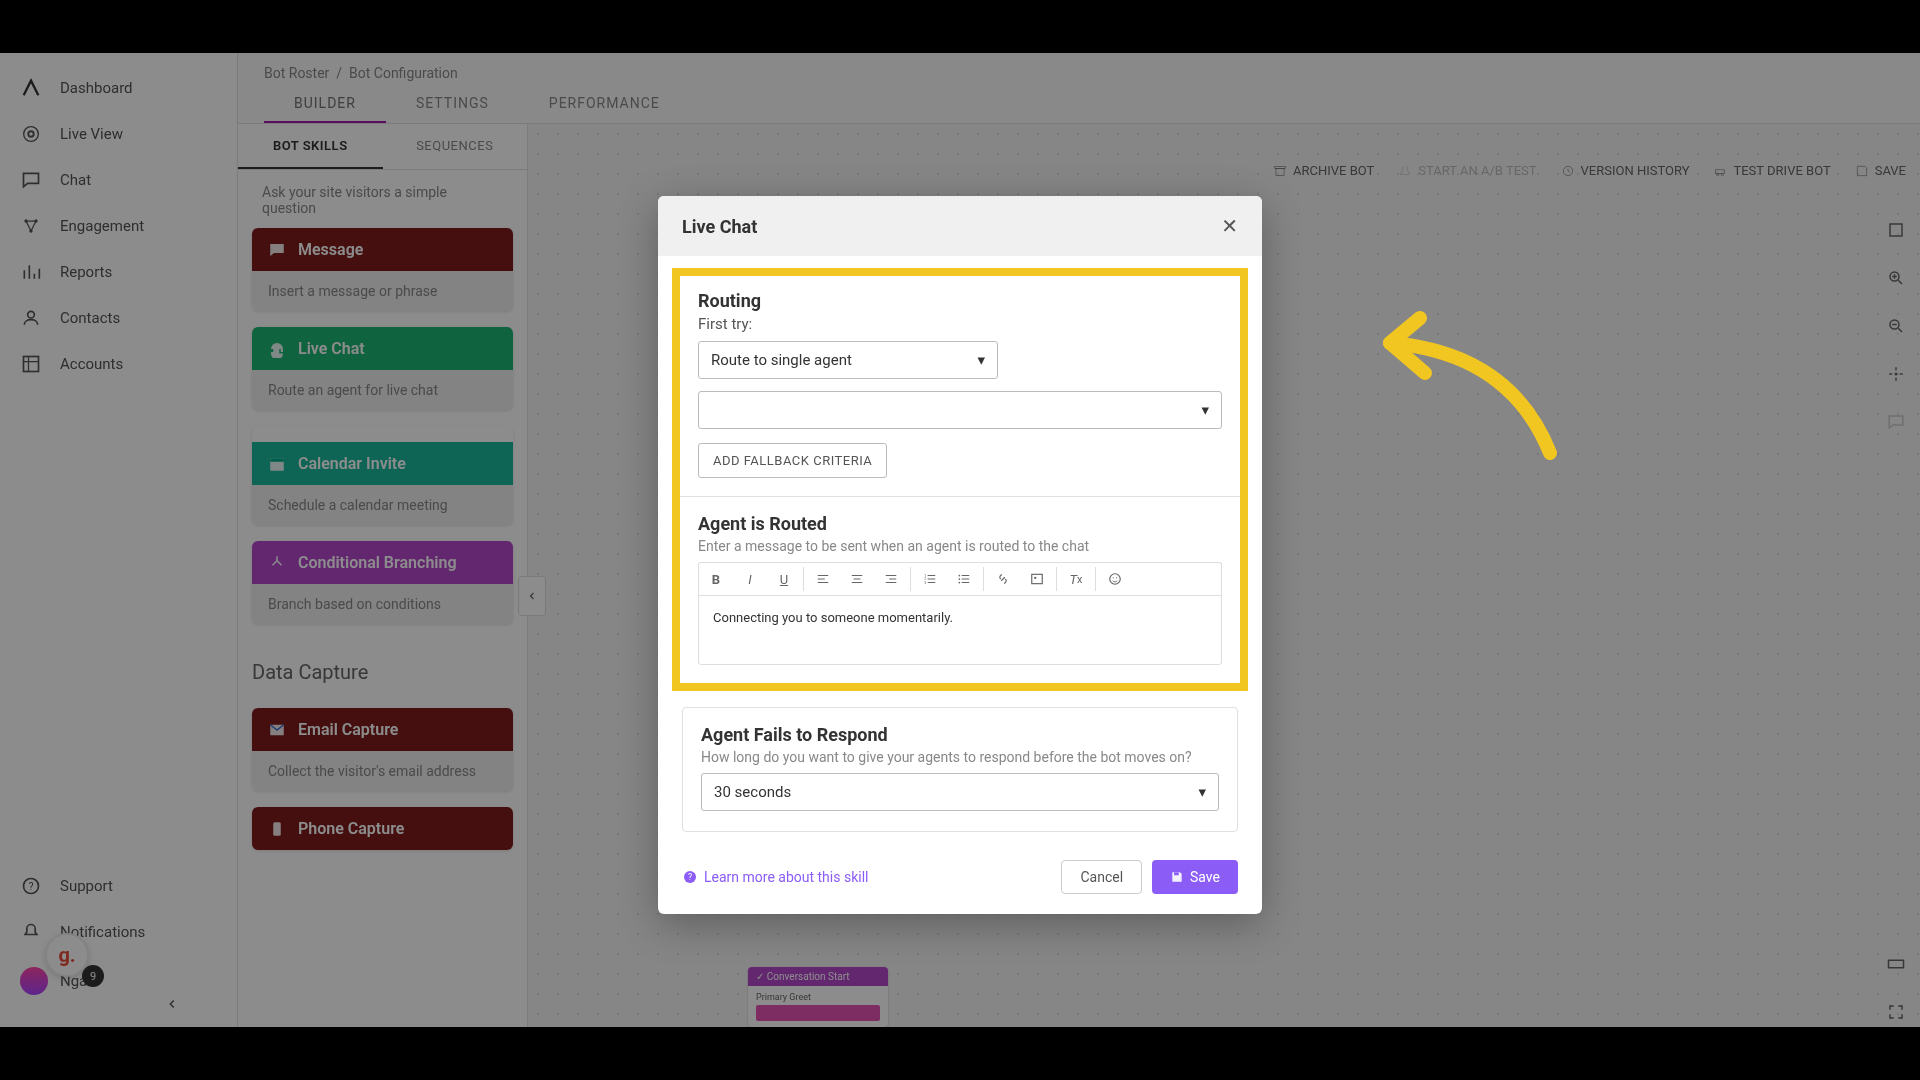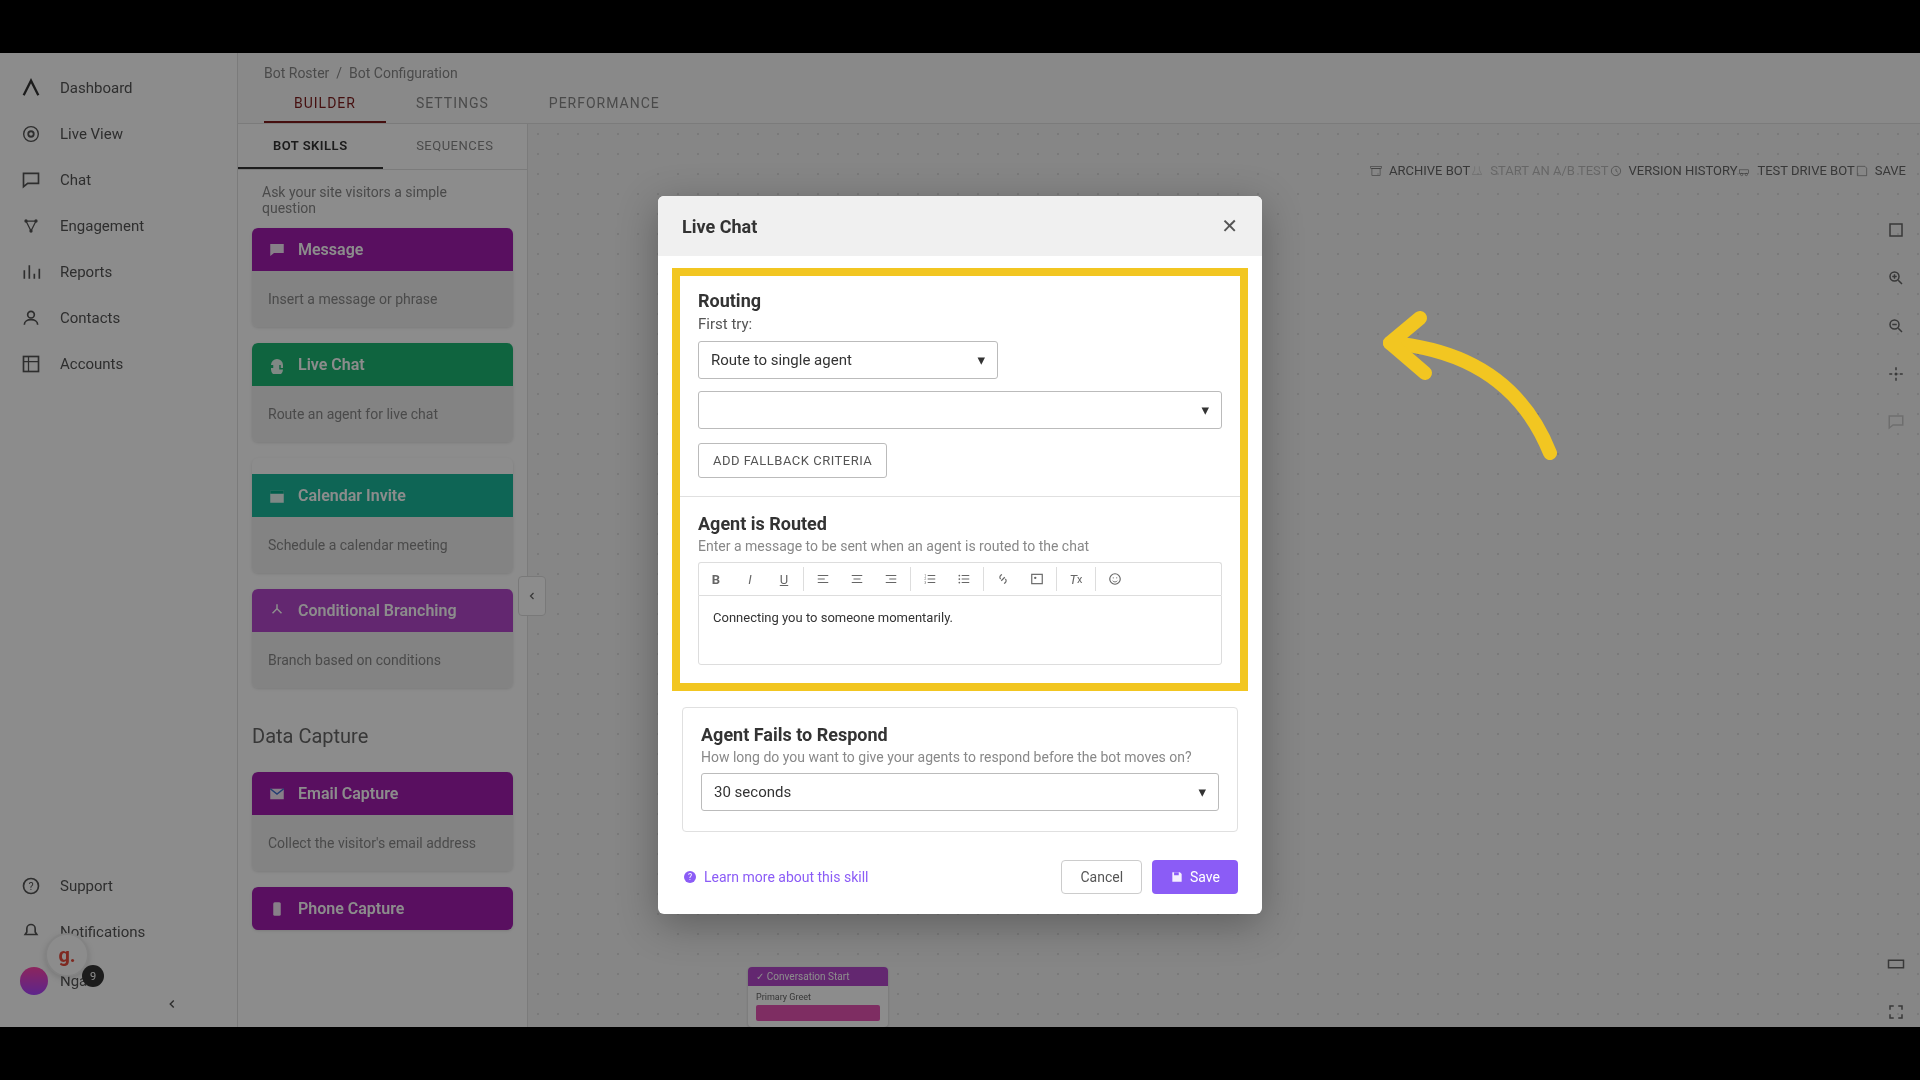--- a/index.html
+++ b/index.html
@@ -23,38 +23,38 @@
 
 .main { flex: 1; display: flex; flex-direction: column; background: #f9f9f9; position: relative; }
 .breadcrumb-bar { padding: 12px 26px 4px; font-size: 14px; color: #888; }
 .breadcrumb-bar a { color: #888; text-decoration: none; }
 .title-row { padding: 6px 26px 12px; display: flex; align-items: center; gap: 12px; }
 .title-row h1 { font-size: 20px; font-weight: 700; color: #333; }
 .edit-pencil { color: #999; cursor: pointer; }
 .inactive-chip { background: #e0e0e0; color: #888; padding: 3px 10px; border-radius: 3px; font-size: 12px; }
 .tabs-row { display: flex; border-bottom: 1px solid #e0e0e0; padding: 0 26px; }
 .tab { padding: 10px 30px; font-size: 14px; letter-spacing: 1px; color: #888; cursor: pointer; }
-.tab.active { color: #7f1d1d; border-bottom: 2px solid #7f1d1d; }
-
-
-.canvas-toolbar { position: absolute; top: 110px; right: 14px; display: flex; align-items: center; font-size: 13px; color: #666; z-index: 2; }
+.tab.active { color: #737373; border-bottom: 2px solid #a21caf; }
+
+
+.canvas-toolbar { position: absolute; top: 110px; right: 14px; display: flex; gap: 24px; align-items: center; font-size: 13px; color: #666; z-index: 2; }
 .canvas-toolbar .tool-item { display: flex; align-items: center; gap: 6px; cursor: pointer; }
 
 
 .canvas-wrap { flex: 1; display: flex; position: relative; background: #f5f5f5; }
 .skills-panel { width: 290px; background: #fff; border-right: 1px solid #e0e0e0; overflow-y: auto; padding: 0; }
 .skills-tabs { display: flex; border-bottom: 1px solid #e0e0e0; }
 .skills-tab { flex: 1; text-align: center; padding: 14px 0; font-size: 13px; letter-spacing: 0.5px; color: #888; cursor: pointer; }
 .skills-tab.active { color: #333; border-bottom: 2px solid #333; font-weight: 600; }
 .skill-cards { padding: 12px 14px; }
 .desc-text { color: #888; font-size: 14px; padding: 2px 10px 12px; }
 .skill-card { border-radius: 6px; overflow: hidden; margin-bottom: 16px; box-shadow: 0 1px 3px rgba(0,0,0,0.12); cursor: grab; }
 .skill-head { padding: 12px 16px; color: #fff; display: flex; align-items: center; gap: 12px; font-weight: 600; font-size: 16px; }
-.skill-body { background: #eeeeee; padding: 20px 16px; color: #888; font-size: 14px; }
-.skill-blue { background: #a21caf; }
+.skill-body { background: #eeeeee; padding: 12px 16px; color: #888; font-size: 14px; }
+.skill-blue { background: #7f1d1d; }
 .skill-green { background: #1db673; }
 .skill-teal { background: #1bb89c; margin-top: 16px; }
 .skill-purple { background: #b447cc; }
 .section-title { font-size: 20px; color: #666; padding: 8px 14px 12px; }
 .collapse-btn { position: absolute; left: 280px; top: 50%; width: 28px; height: 40px; background: #fff; border: 1px solid #ddd; border-radius: 4px; display: flex; align-items: center; justify-content: center; cursor: pointer; z-index: 3; }
 
 .canvas { flex: 1; position: relative; background: #f5f5f5; background-image: radial-gradient(#ddd 1px, transparent 1px); background-size: 20px 20px; }
 .canvas-node { position: absolute; bottom: 0; left: 220px; width: 140px; background: #fff; border-radius: 4px; box-shadow: 0 1px 3px rgba(0,0,0,0.2); }
 .node-head { background: #b447cc; color: #fff; padding: 4px 8px; font-size: 10px; border-radius: 4px 4px 0 0; }
 .node-body { padding: 6px 8px; font-size: 9px; color: #666; }

